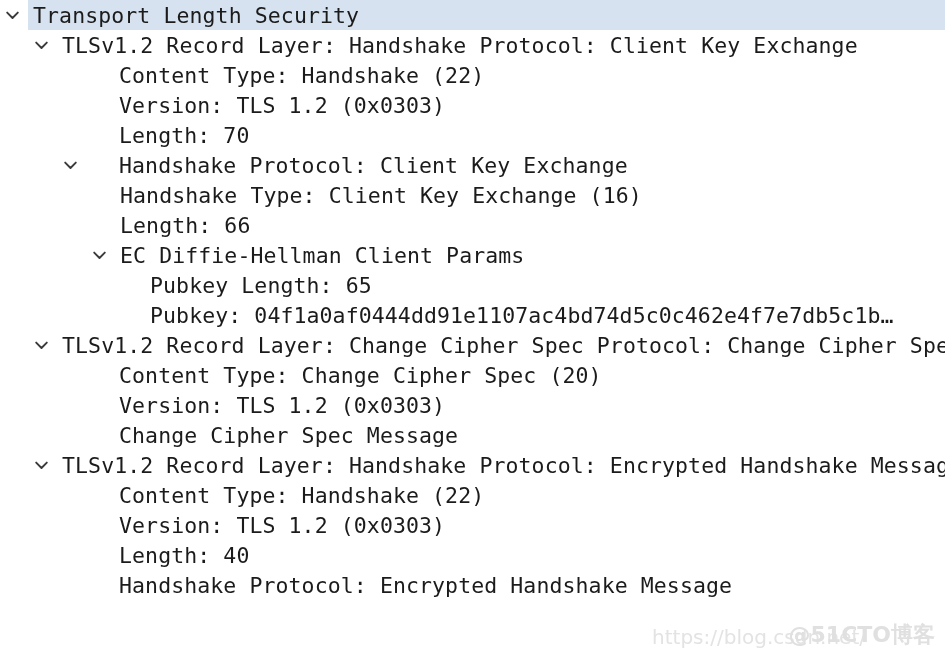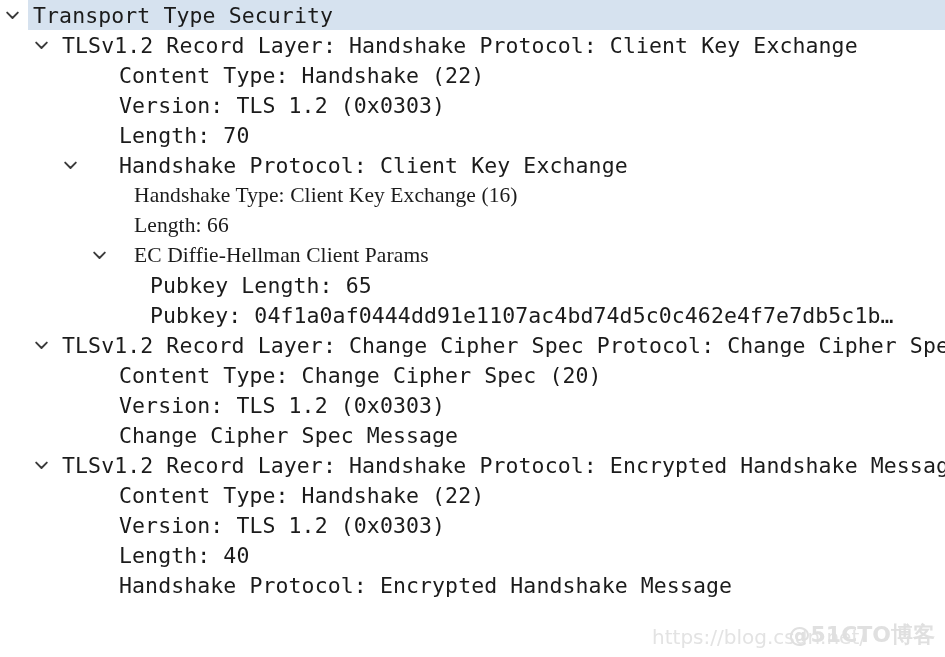--- a/index.html
+++ b/index.html
@@ -58,21 +58,21 @@
     letter-spacing: 0.1px;
   }
   
   .d0 > .chev { left: 4px; }
   .d0 > .label { left: 33px; }
   .d1 > .chev { left: 33px; }
   .d1 > .label { left: 62px; }
   .d2 > .chev { left: 62px; }
   .d2 > .label { left: 91px; margin-left: 28px; }
   .d3 > .chev { left: 91px; }
-  .d3 > .label { left: 134px; font-family: Liberation Serif, serif; }
+  .d3 > .label { left: 120px; }
   .d4 > .label { left: 150px; }
 
   .watermark {
     position: absolute;
     right: 6px;
     bottom: 4px;
     height: 26px;
     pointer-events: none;
   }
   .wm-url {
@@ -100,21 +100,21 @@
 
 <div id="screen">
   <div class="tree" id="tree">
       <div class="row d0 selected">
         <div class="rowbg"></div>
         <span class="chev">
           <svg width="13" height="9" viewBox="0 0 13 9" aria-hidden="true">
             <path d="M1.2 1.6 L6.5 7.0 L11.8 1.6" fill="none" stroke="#3b3b3b" stroke-width="1.9" stroke-linecap="round" stroke-linejoin="round"></path>
           </svg>
         </span>
-        <span class="label">Transport Type Security</span>
+        <span class="label">Transport Length Security</span>
       </div>
       <div class="row d1">
         <span class="chev">
           <svg width="13" height="9" viewBox="0 0 13 9" aria-hidden="true">
             <path d="M1.2 1.6 L6.5 7.0 L11.8 1.6" fill="none" stroke="#3b3b3b" stroke-width="1.9" stroke-linecap="round" stroke-linejoin="round"></path>
           </svg>
         </span>
         <span class="label">TLSv1.2 Record Layer: Handshake Protocol: Client Key Exchange</span>
       </div>
       <div class="row d2">

